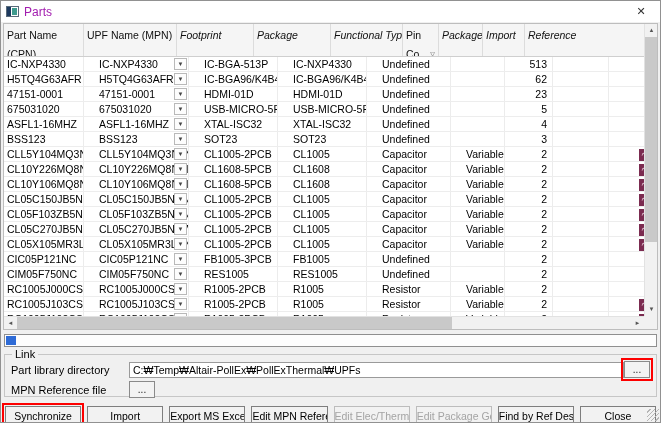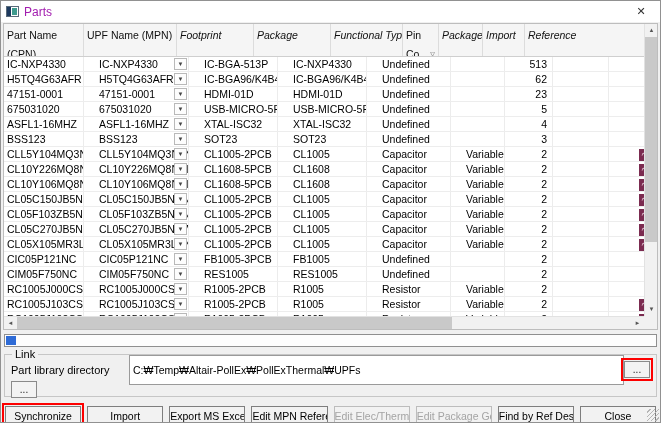--- a/index.html
+++ b/index.html
@@ -70,21 +70,21 @@
   
   .groupbox{
     position:relative; margin:7px 3px 0 3px; height:43px;
     border:1px solid #c6c6c6; padding:6px 6px 0 6px;
   }
   .groupbox-label{position:absolute; top:-7px; left:7px; background:#f0f0f0; padding:0 3px; font-size:11px;}
   .link-row{display:flex; align-items:center; height:17px; margin-bottom:3px; }
   .link-label{flex:none; width:118px; font-size:11px;}
   .link-input{
     flex:1; height:16px; border:1px solid #9a9a9a; background:#fff;
-    font-family:"Liberation Sans", sans-serif; font-size:10.5px; padding:14px 3px; color:#000;
+    font-family:"Liberation Sans", sans-serif; font-size:10.5px; padding:0 3px; color:#000;
   }
   .browse-btn{
     flex:none; width:26px; height:17px; border:1px solid #8a8a8a; background:#f3f3f3;
     font-size:10px; line-height:13px; text-align:center; color:#222; cursor:default;
   }
   
   .footer{display:flex; gap:6px; margin:9px 4px 0 4px;}
   .btn{
     flex:1 1 0; height:21px; border:1px solid #7e7e7e; background:#f2f2f2;
     font-family:"Liberation Sans", sans-serif; font-size:10.5px; color:#000;
@@ -379,20 +379,21 @@
   </div>
 
   <div class="groupbox">
     <div class="groupbox-label">Link</div>
     <div class="link-row">
       <div class="link-label">Part library directory</div>
       <input class="link-input" type="text" value="C:₩Temp₩Altair-PollEx₩PollExThermal₩UPFs" style="">
       <button class="browse-btn annotated">...</button>
     </div>
     <div class="link-row">
+      <div class="link-label">MPN Reference file</div>
       <button class="browse-btn">...</button>
     </div>
   </div>
 
   <div class="footer">
     <button class="btn annotated">Synchronize</button>
     <button class="btn">Import</button>
     <button class="btn">Export MS Excel</button>
     <button class="btn">Edit MPN Reference</button>
     <button class="btn disabled">Edit Elec/Thermal Prop</button>

